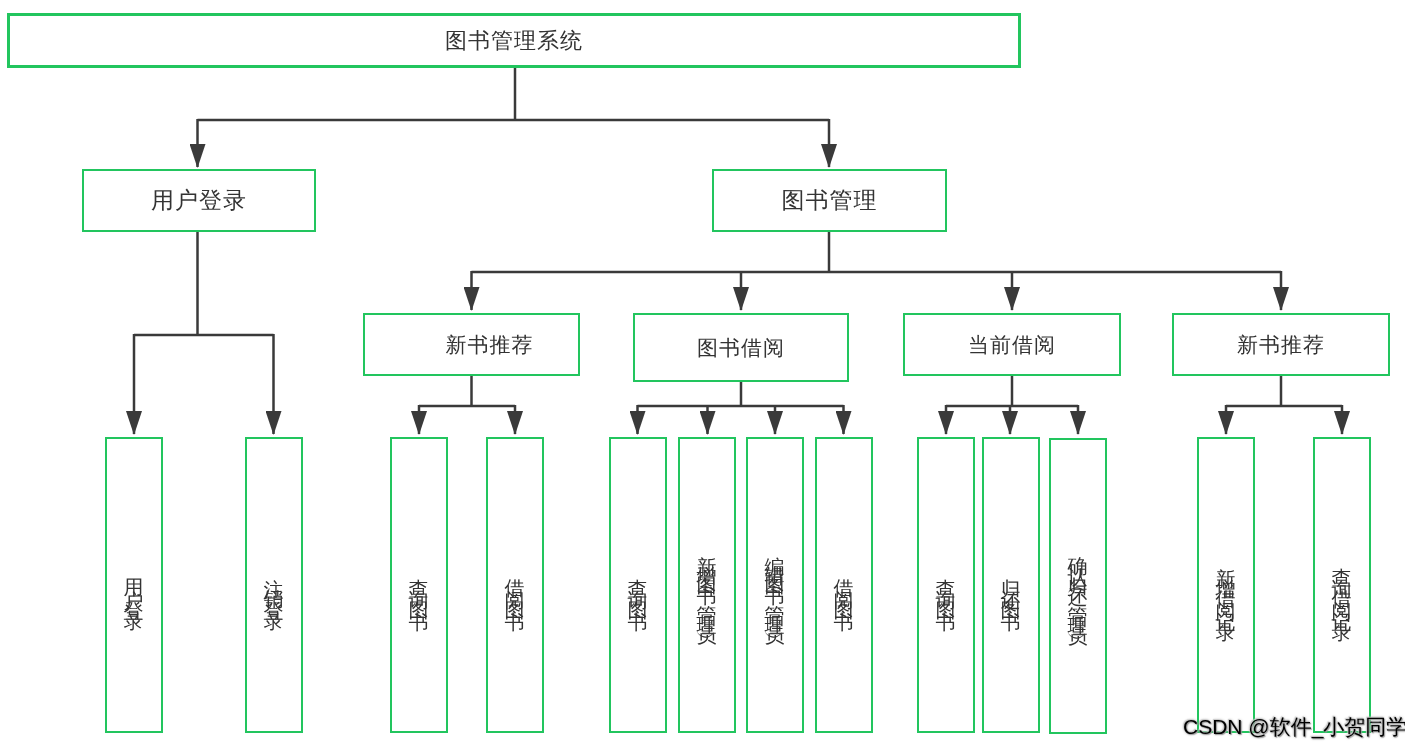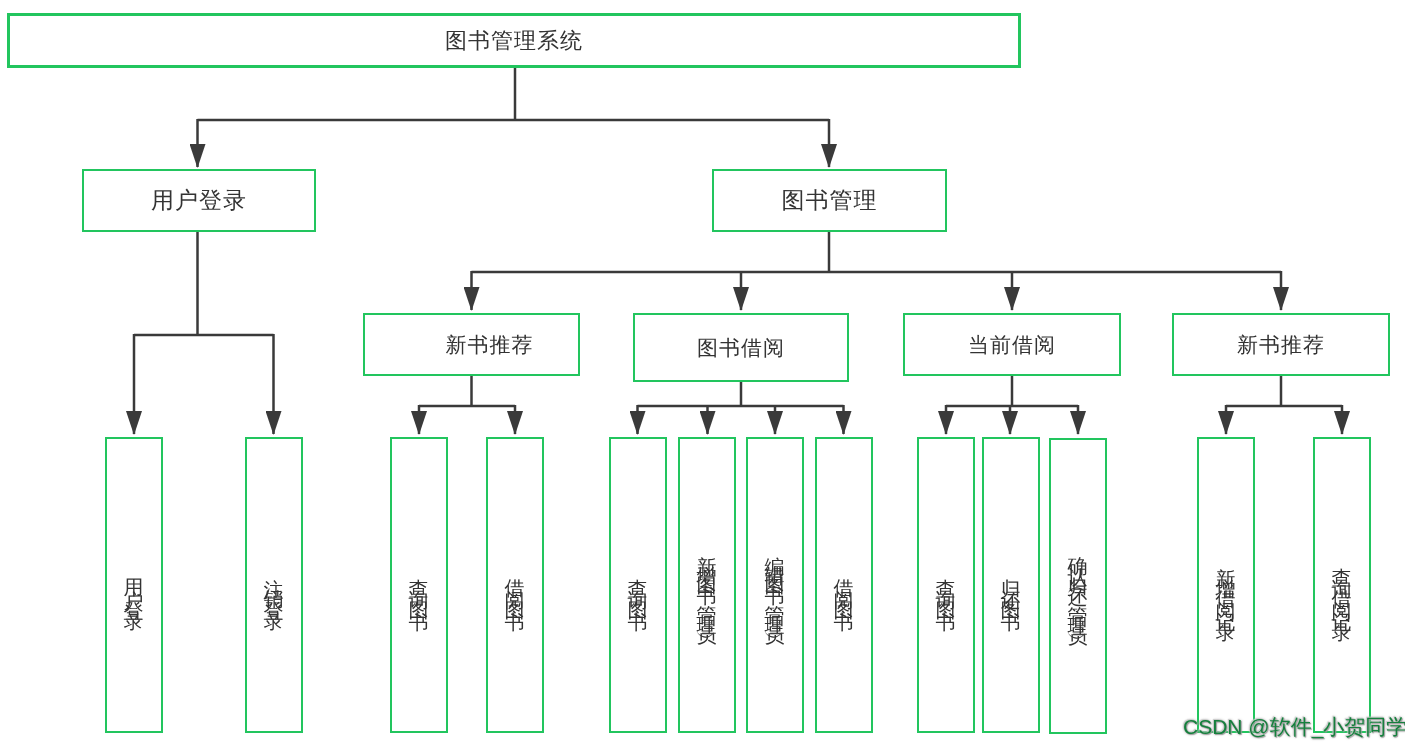--- a/index.html
+++ b/index.html
@@ -50,21 +50,21 @@
   }
   .box.v .vlabel.long { letter-spacing: 10px; }
   #watermark {
     position: absolute;
     left: 1183px;
     top: 713px;
     width: 215px;
     height: 30px;
     z-index: 5;
     font-size: 21px;
-    color: #15803d;
+    color: #000000;
     text-shadow: 1px 1px 1px #9a9a9a, -1px -1px 1px #c8c8c8, 0 0 3px #a0a0a0;
     white-space: nowrap;
     text-align: right;
   }
 </style>
 </head>
 <body>
 
 <div id="stage">
 

